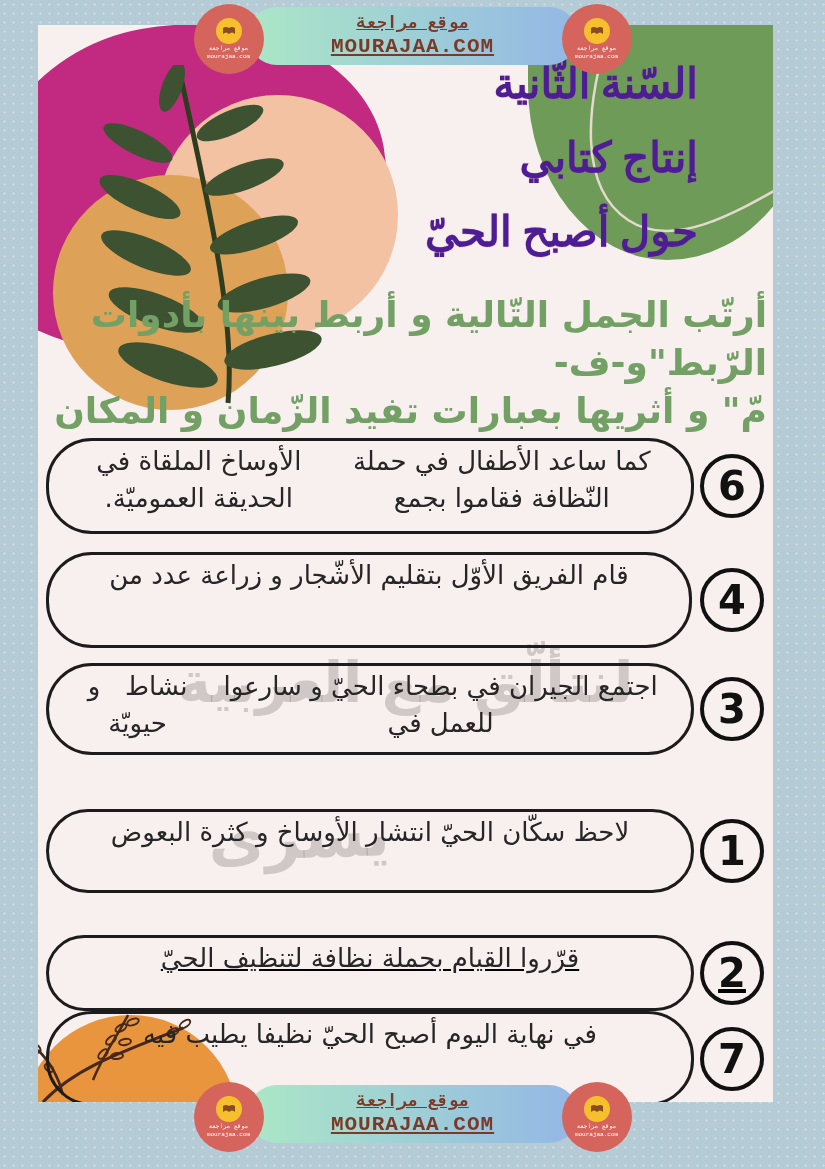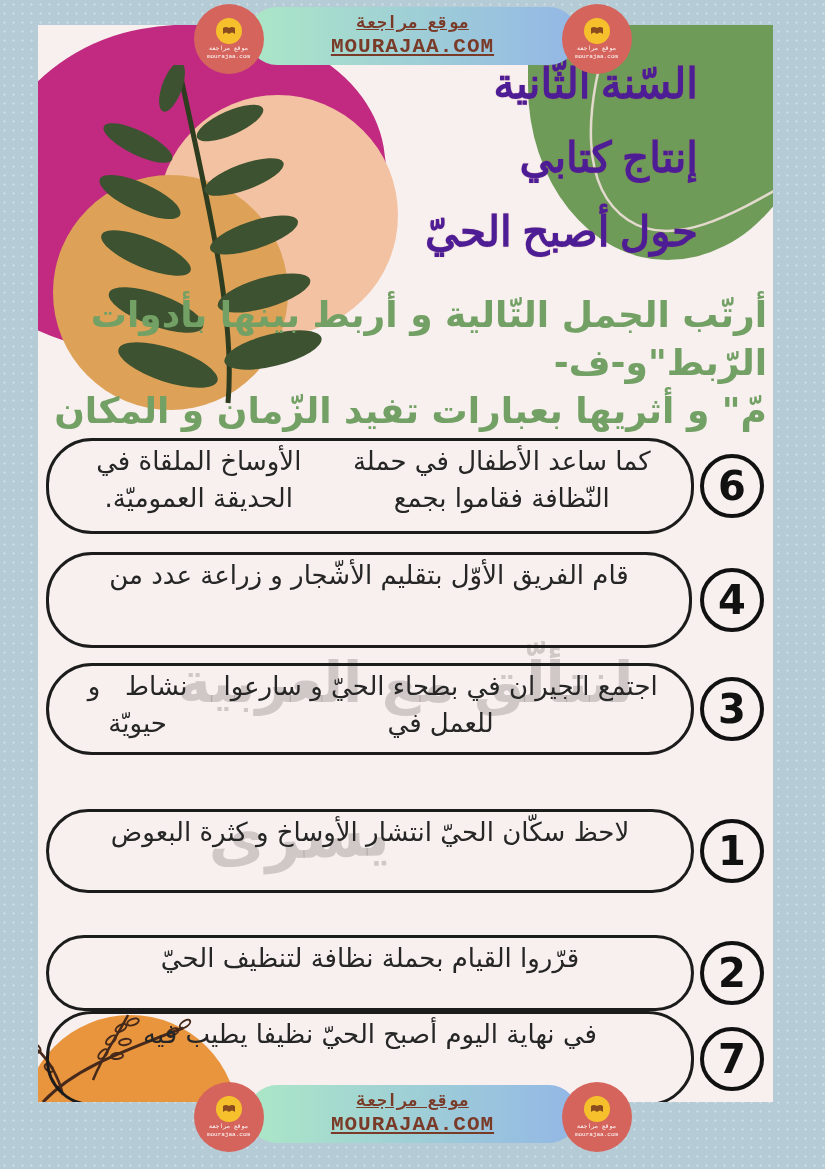--- a/index.html
+++ b/index.html
@@ -167,21 +167,21 @@
   <div class="item" style="top:784px;height:84px;">
     <div class="pill">
       <div>لاحظ سكّان الحيّ انتشار الأوساخ و كثرة البعوض</div>
     </div>
     <div class="numwrap">
       <div class="numcircle">1</div>
     </div>
   </div>
 
 
-  <div class="item" style="top:910px;height:76px;">
+  <div class="item" style="top:910px;height:76px;text-decoration:underline;">
     <div class="pill">
       <div>قرّروا القيام بحملة نظافة لتنظيف الحيّ</div>
     </div>
     <div class="numwrap">
       <div class="numcircle">2</div>
     </div>
   </div>
 
   <div class="item" style="top:986px;height:95px;">
     <div class="pill">

